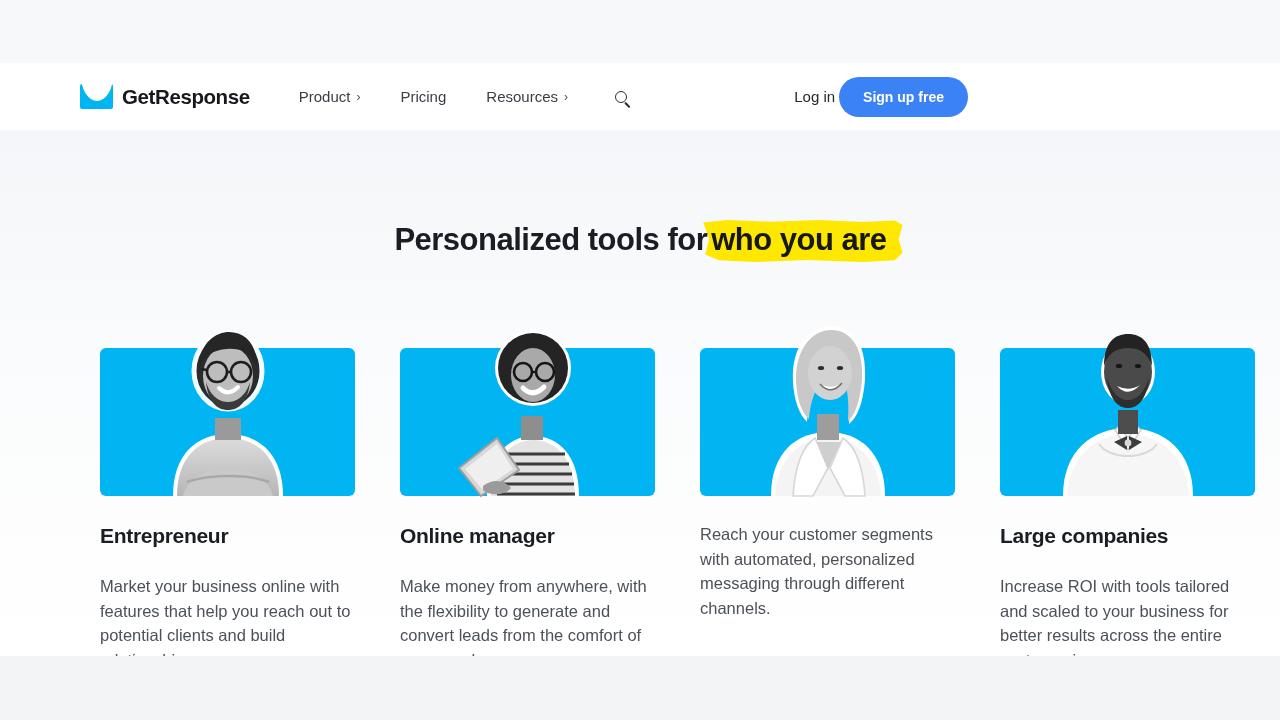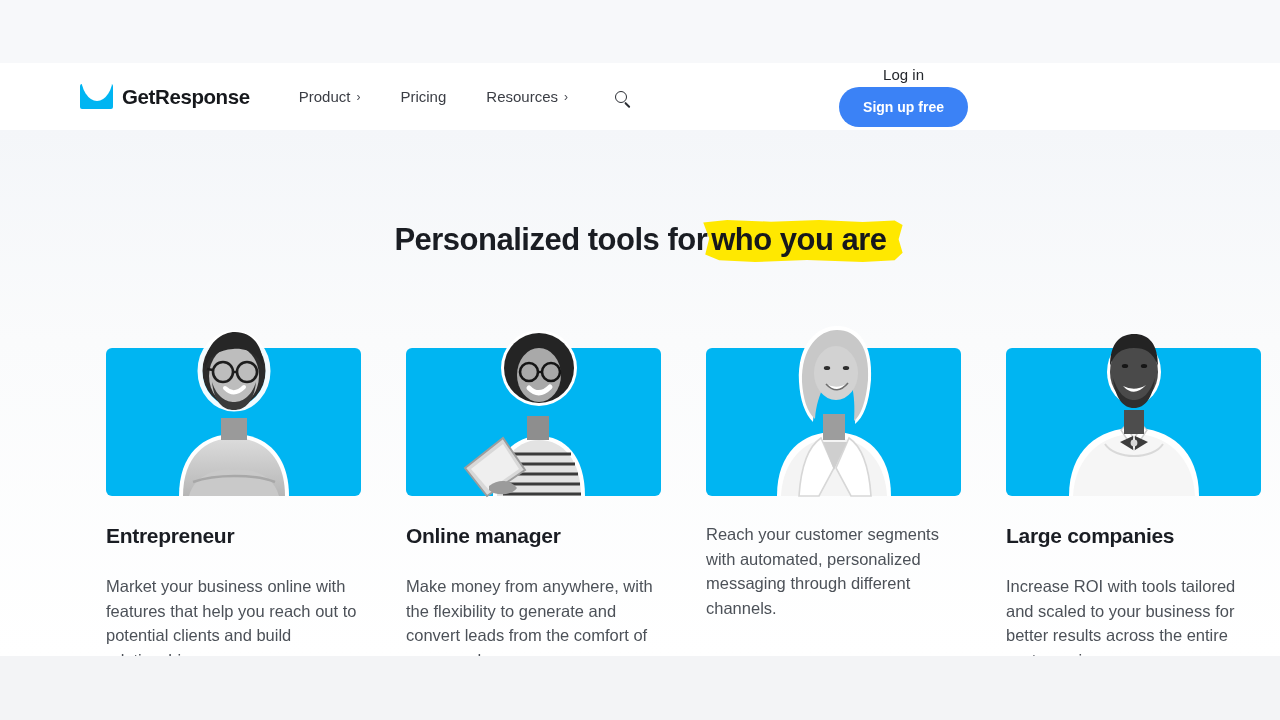--- a/index.html
+++ b/index.html
@@ -69,21 +69,21 @@
     border: 1.6px solid #2b2e34; border-radius: 50%;
     position: relative;
   }
   .search-glyph::after {
     content: ""; position: absolute;
     right: -5px; bottom: -4px;
     width: 7px; height: 1.6px; background: #2b2e34;
     transform: rotate(45deg); border-radius: 1px;
   }
 
-  .header-right { margin-left: auto; display: flex; align-items: center; gap: 4px; flex-direction: column; }
+  .header-right { margin-left: auto; display: flex; align-items: center; gap: 4px; }
   .login-link {
     font-size: 15px; color: #24272c; cursor: pointer; white-space: nowrap;
   }
   .signup-btn {
     background: #3b82f6; color: #ffffff;
     font-size: 14px; font-weight: 700;
     border: none; border-radius: 22px;
     padding: 12px 24px; cursor: pointer; white-space: nowrap;
     font-family: "Liberation Sans", sans-serif;
   }
@@ -126,21 +126,20 @@
       98% 46%, 100% 78%, 96% 96%, 80% 100%, 52% 95%, 26% 100%,
       8% 96%, 1% 82%, 3% 44%);
   }
 
   
   .cards {
     position: absolute; top: 348px; left: 100px;
     width: 1080px;
     display: flex; gap: 45px;
     z-index: 5;
-    margin-left: 6px;
   }
   .card { width: 255px; }
   .card-media {
     position: relative;
     width: 255px; height: 148px;
     background: #00b5f2;
     border-radius: 6px;
   }
   .photo {
     position: absolute;

